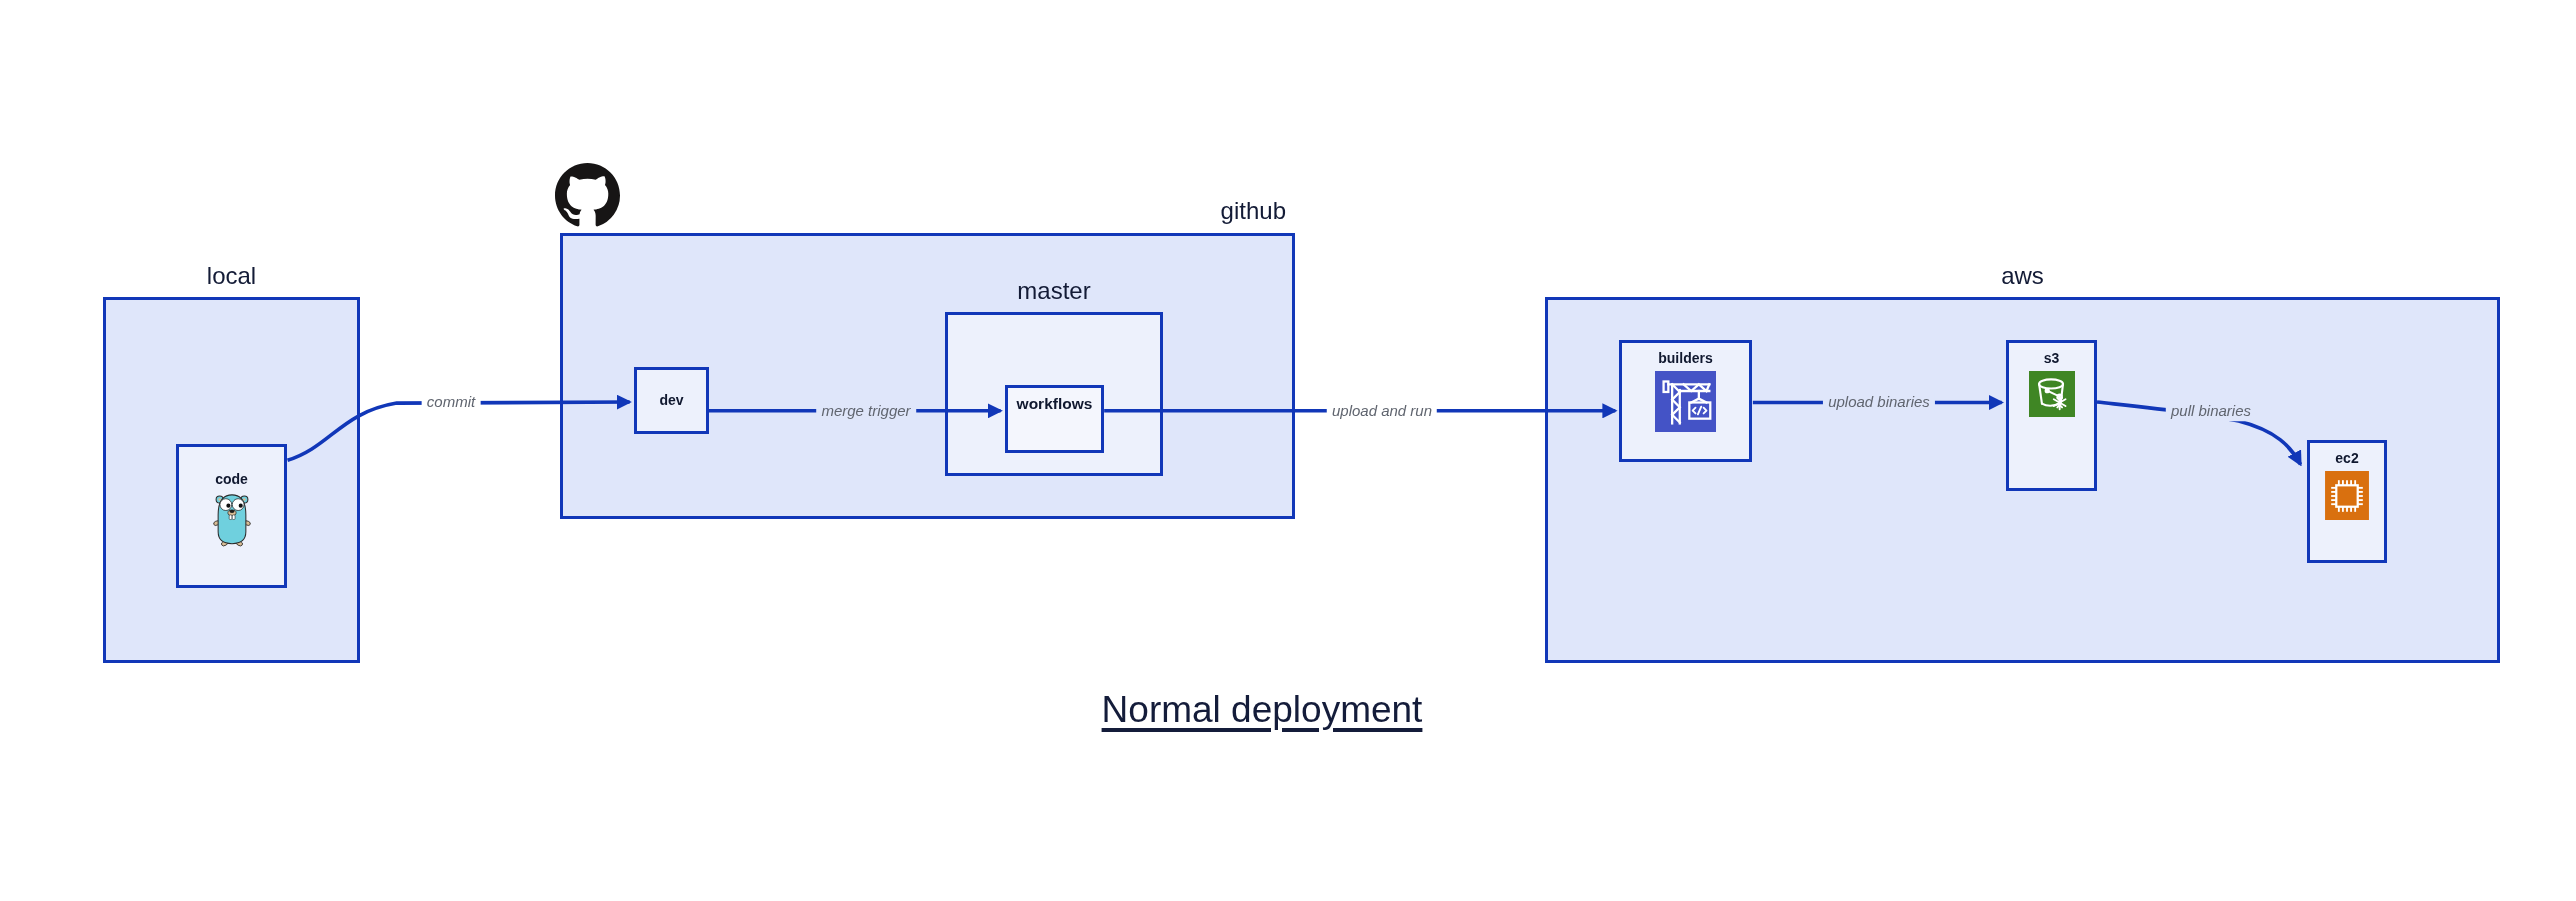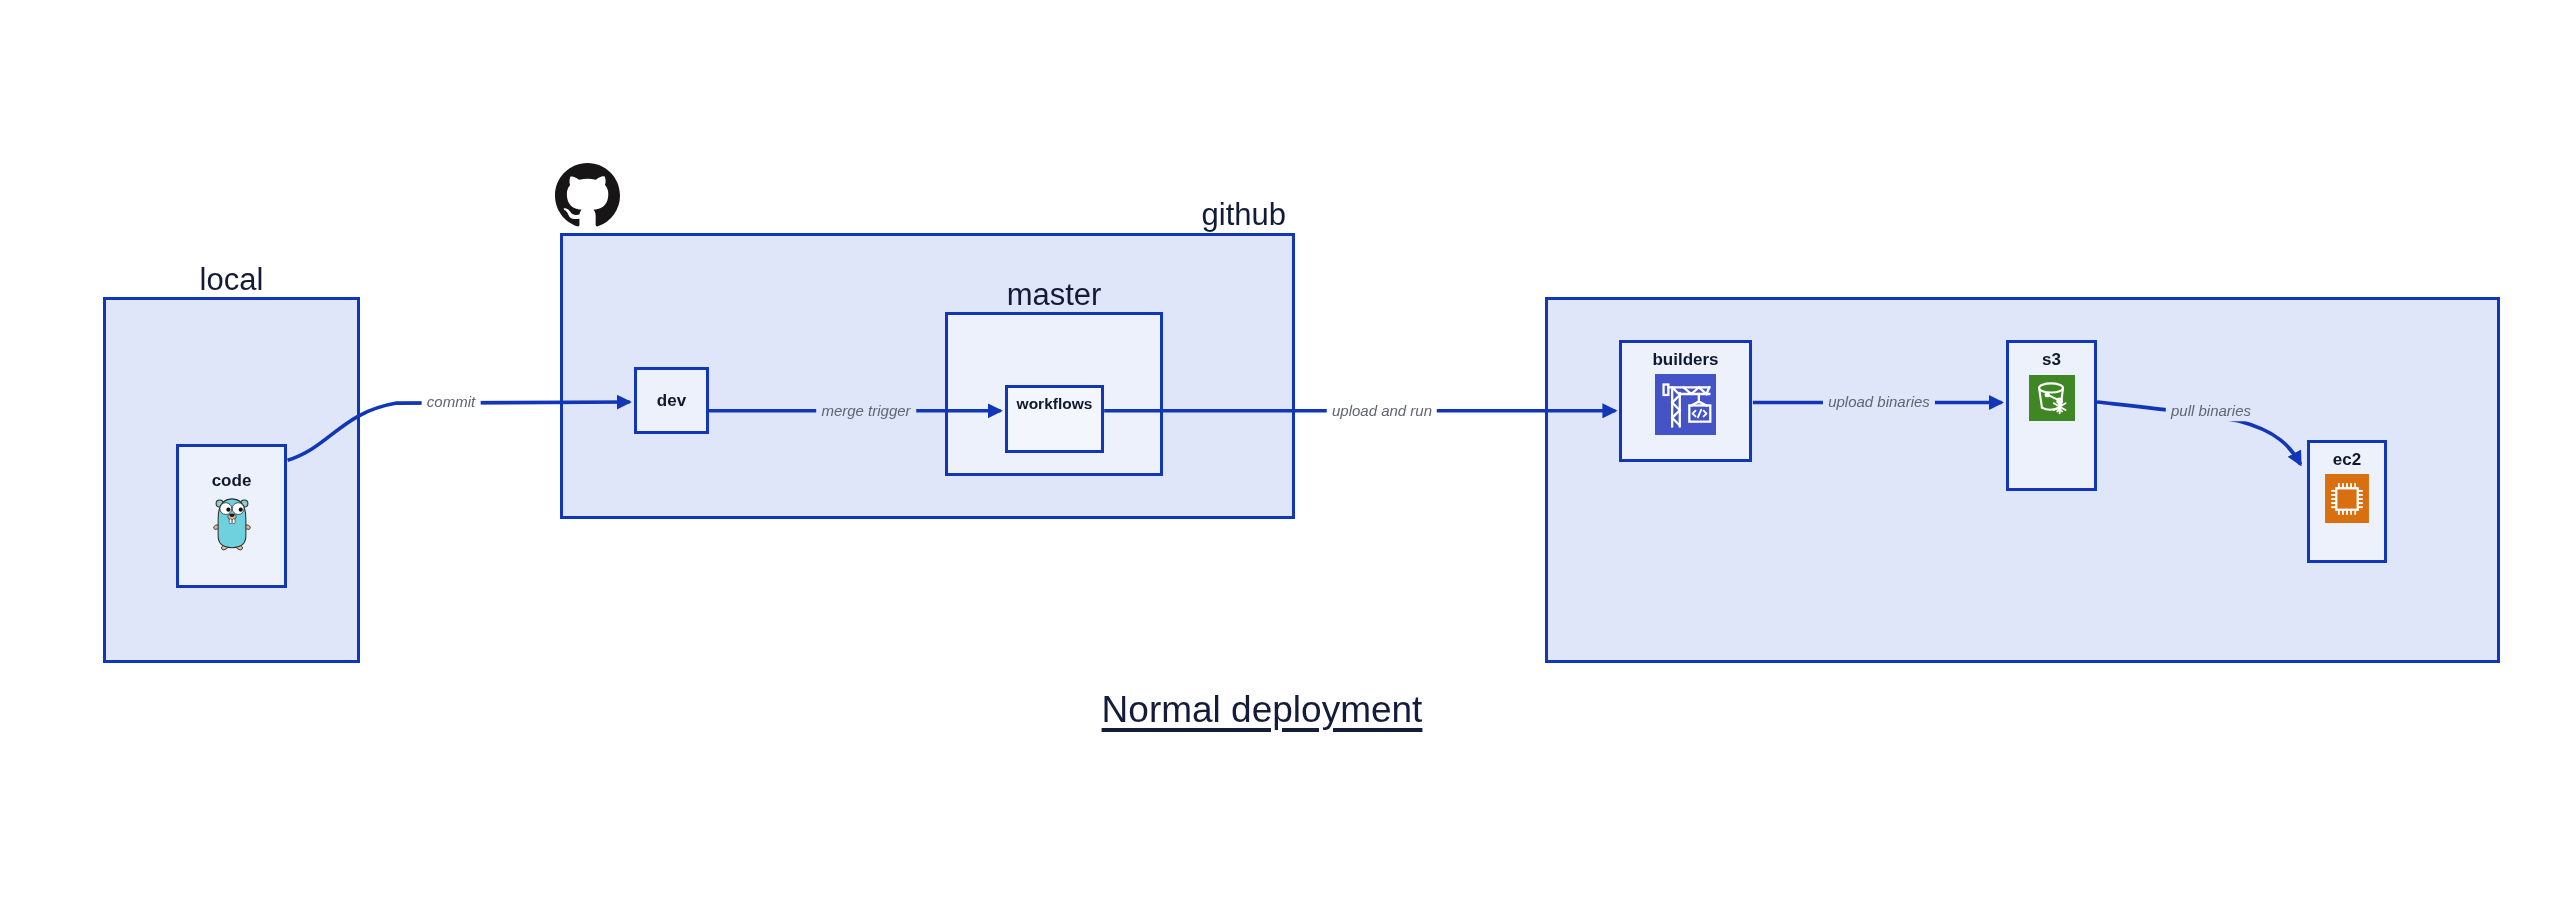--- a/index.html
+++ b/index.html
@@ -20,29 +20,29 @@
     position:absolute;
     background:#edf1fc;
     border:3.6px solid #1137b8;
     box-sizing:border-box;
     display:flex;flex-direction:column;align-items:center;
   }
   .node-box.nested{ background:#f4f6fd; }
   .container-label{
     position:absolute;
     color:#131b36;
-    font-size:31px;
+    font-size:24px;
     line-height:1.15;
     text-align:center;
     white-space:nowrap;
   }
   .node-label{
     color:#10182f;
     font-weight:bold;
-    font-size:17px;
+    font-size:14px;
     line-height:1.15;
     white-space:nowrap;
   }
   .edge-label{
     position:absolute;
     transform:translate(-50%,-50%);
     color:#60656f;
     font-style:italic;
     font-size:15px;
     line-height:1.1;
@@ -73,20 +73,21 @@
 <div id="canvas">
 
   <div class="container-box" style="left:103px;top:297px;width:257px;height:366px;"></div>
   <div class="container-box" style="left:560px;top:233px;width:735px;height:286px;"></div>
   <div class="container-box" style="left:1545px;top:297px;width:955px;height:366px;"></div>
   <div class="node-box" style="left:945px;top:312px;width:218px;height:164px;"></div>
 
   <div class="container-label" style="left:103px;width:257px;top:262px;">local</div>
   <div class="container-label" style="left:779px;width:507px;top:197px;text-align:right;">github</div>
   <div class="container-label" style="left:945px;width:218px;top:277px;">master</div>
+  <div class="container-label" style="left:1545px;width:955px;top:262px;">aws</div>
 
   <div class="icon-abs" style="left:555px;top:163px;width:65px;height:65px;">
     <svg width="65" height="65" viewBox="0 0 16 16">
       <path fill="#171515" d="M8 0C3.58 0 0 3.58 0 8c0 3.54 2.29 6.53 5.47 7.59.4.07.55-.17.55-.38 0-.19-.01-.82-.01-1.49-2.01.37-2.53-.49-2.69-.94-.09-.23-.48-.94-.82-1.13-.28-.15-.68-.52-.01-.53.63-.01 1.08.58 1.23.82.72 1.21 1.87.87 2.33.66.07-.52.28-.87.51-1.07-1.78-.2-3.64-.89-3.64-3.95 0-.87.31-1.59.82-2.15-.08-.2-.36-1.02.08-2.12 0 0 .67-.21 2.2.82.64-.18 1.32-.27 2-.27.68 0 1.36.09 2 .27 1.53-1.04 2.2-.82 2.2-.82.44 1.1.16 1.92.08 2.12.51.56.82 1.27.82 2.15 0 3.07-1.87 3.75-3.65 3.95.29.25.54.73.54 1.48 0 1.07-.01 1.93-.01 2.2 0 .21.15.46.55.38A8.012 8.012 0 0 0 16 8c0-4.42-3.58-8-8-8z"></path>
     </svg>
   </div>
 
   <div class="node-box" style="left:176px;top:444px;width:111px;height:144px;padding-top:24px;">
     <div class="node-label">code</div>
     <div style="margin-top:4.1px;">

